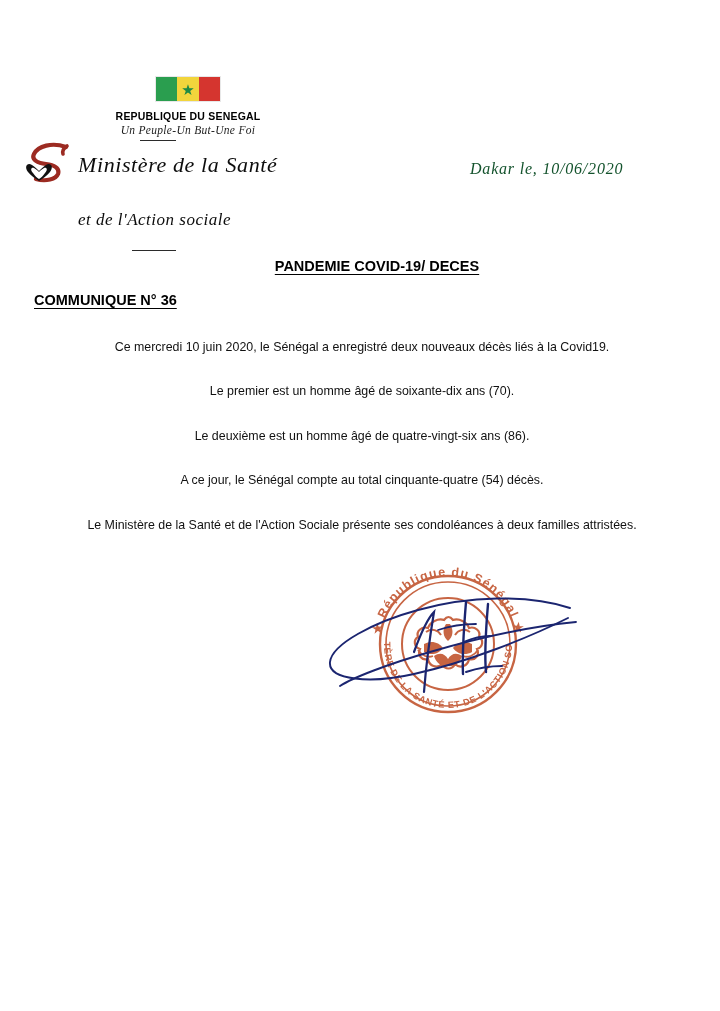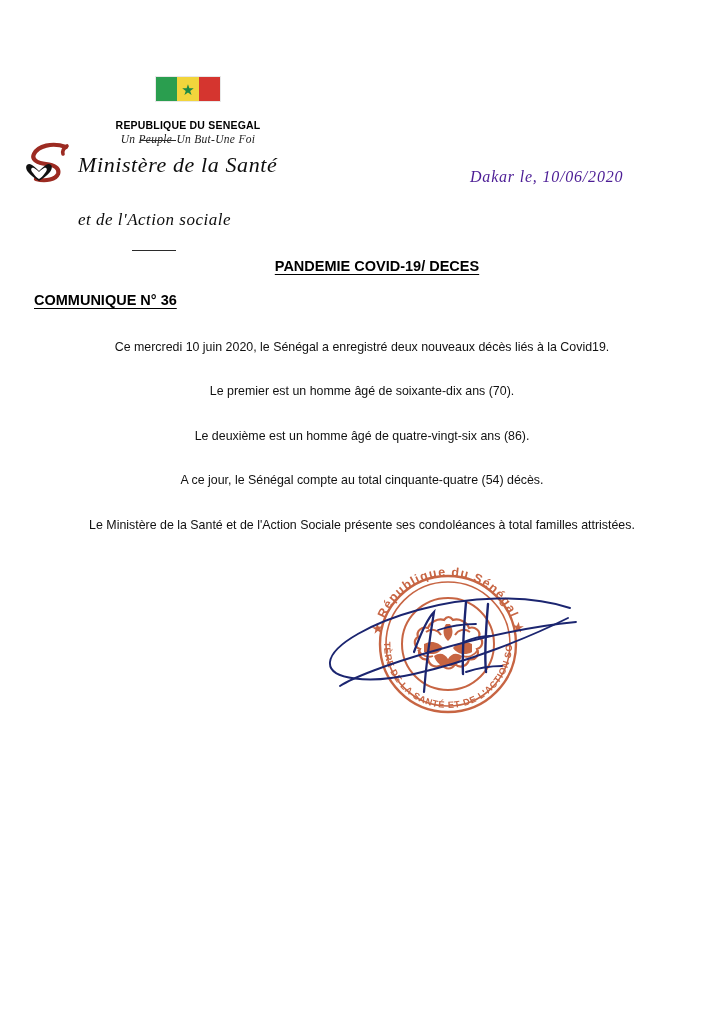--- a/index.html
+++ b/index.html
@@ -56,21 +56,21 @@
     color: #1f8a45;
     font-size: 15px;
     line-height: 1;
   }
   .republic-name {
     font-family: "Liberation Sans", sans-serif;
     font-weight: bold;
     font-size: 10.5px;
     letter-spacing: 0.2px;
     color: #000;
-    margin-top: 17px;
+    margin-top: 8px;
     white-space: nowrap;
   }
   .motto {
     font-family: "Liberation Serif", serif;
     font-style: italic;
     font-size: 11.5px;
     color: #1a1a1a;
     margin-top: 2px;
     letter-spacing: 0.3px;
     white-space: nowrap;
@@ -119,25 +119,25 @@
     font-family: "Liberation Serif", serif;
     font-style: italic;
     font-size: 17px;
     color: #0d0d0d;
     white-space: nowrap;
     letter-spacing: 0.5px;
   }
   .date-line {
     position: absolute;
     left: 470px;
-    top: 168px;
+    top: 160px;
     font-family: "Liberation Serif", serif;
     font-style: italic;
     font-size: 16px;
-    color: #4c1d95;
+    color: #14532d;
     white-space: nowrap;
     letter-spacing: 0.8px;
   }
 
   
   .title-main {
     position: absolute;
     left: 0;
     top: 258px;
     width: 720px;
@@ -245,21 +245,21 @@
   </div>
   <div class="title-sub">
     <span>COMMUNIQUE N° 36</span>
   </div>
 
   <div class="body-text">
     <p class="para">Ce mercredi 10 juin 2020, le Sénégal a enregistré deux nouveaux décès liés à la Covid19.</p>
     <p class="para">Le premier est un homme âgé de soixante-dix ans (70).</p>
     <p class="para">Le deuxième est un homme âgé de quatre-vingt-six ans (86).</p>
     <p class="para">A ce jour, le Sénégal compte au total cinquante-quatre (54) décès.</p>
-    <p class="para last">Le Ministère de la Santé et de l'Action Sociale présente ses condoléances à total familles attristées.</p>
+    <p class="para last">Le Ministère de la Santé et de l'Action Sociale présente ses condoléances à deux familles attristées.</p>
   </div>
 
   <div class="stamp-area">
 
     <svg class="stamp-svg" width="300" height="170" viewBox="0 0 300 170">
       <defs>
         <path id="arcTop" d="M 62 92 A 68 68 0 0 1 198 92" fill="none"></path>
         <path id="arcBottom" d="M 66 92 A 64 64 0 0 0 194 92" fill="none"></path>
       </defs>
       <g transform="translate(0,-4)" opacity="0.88">

